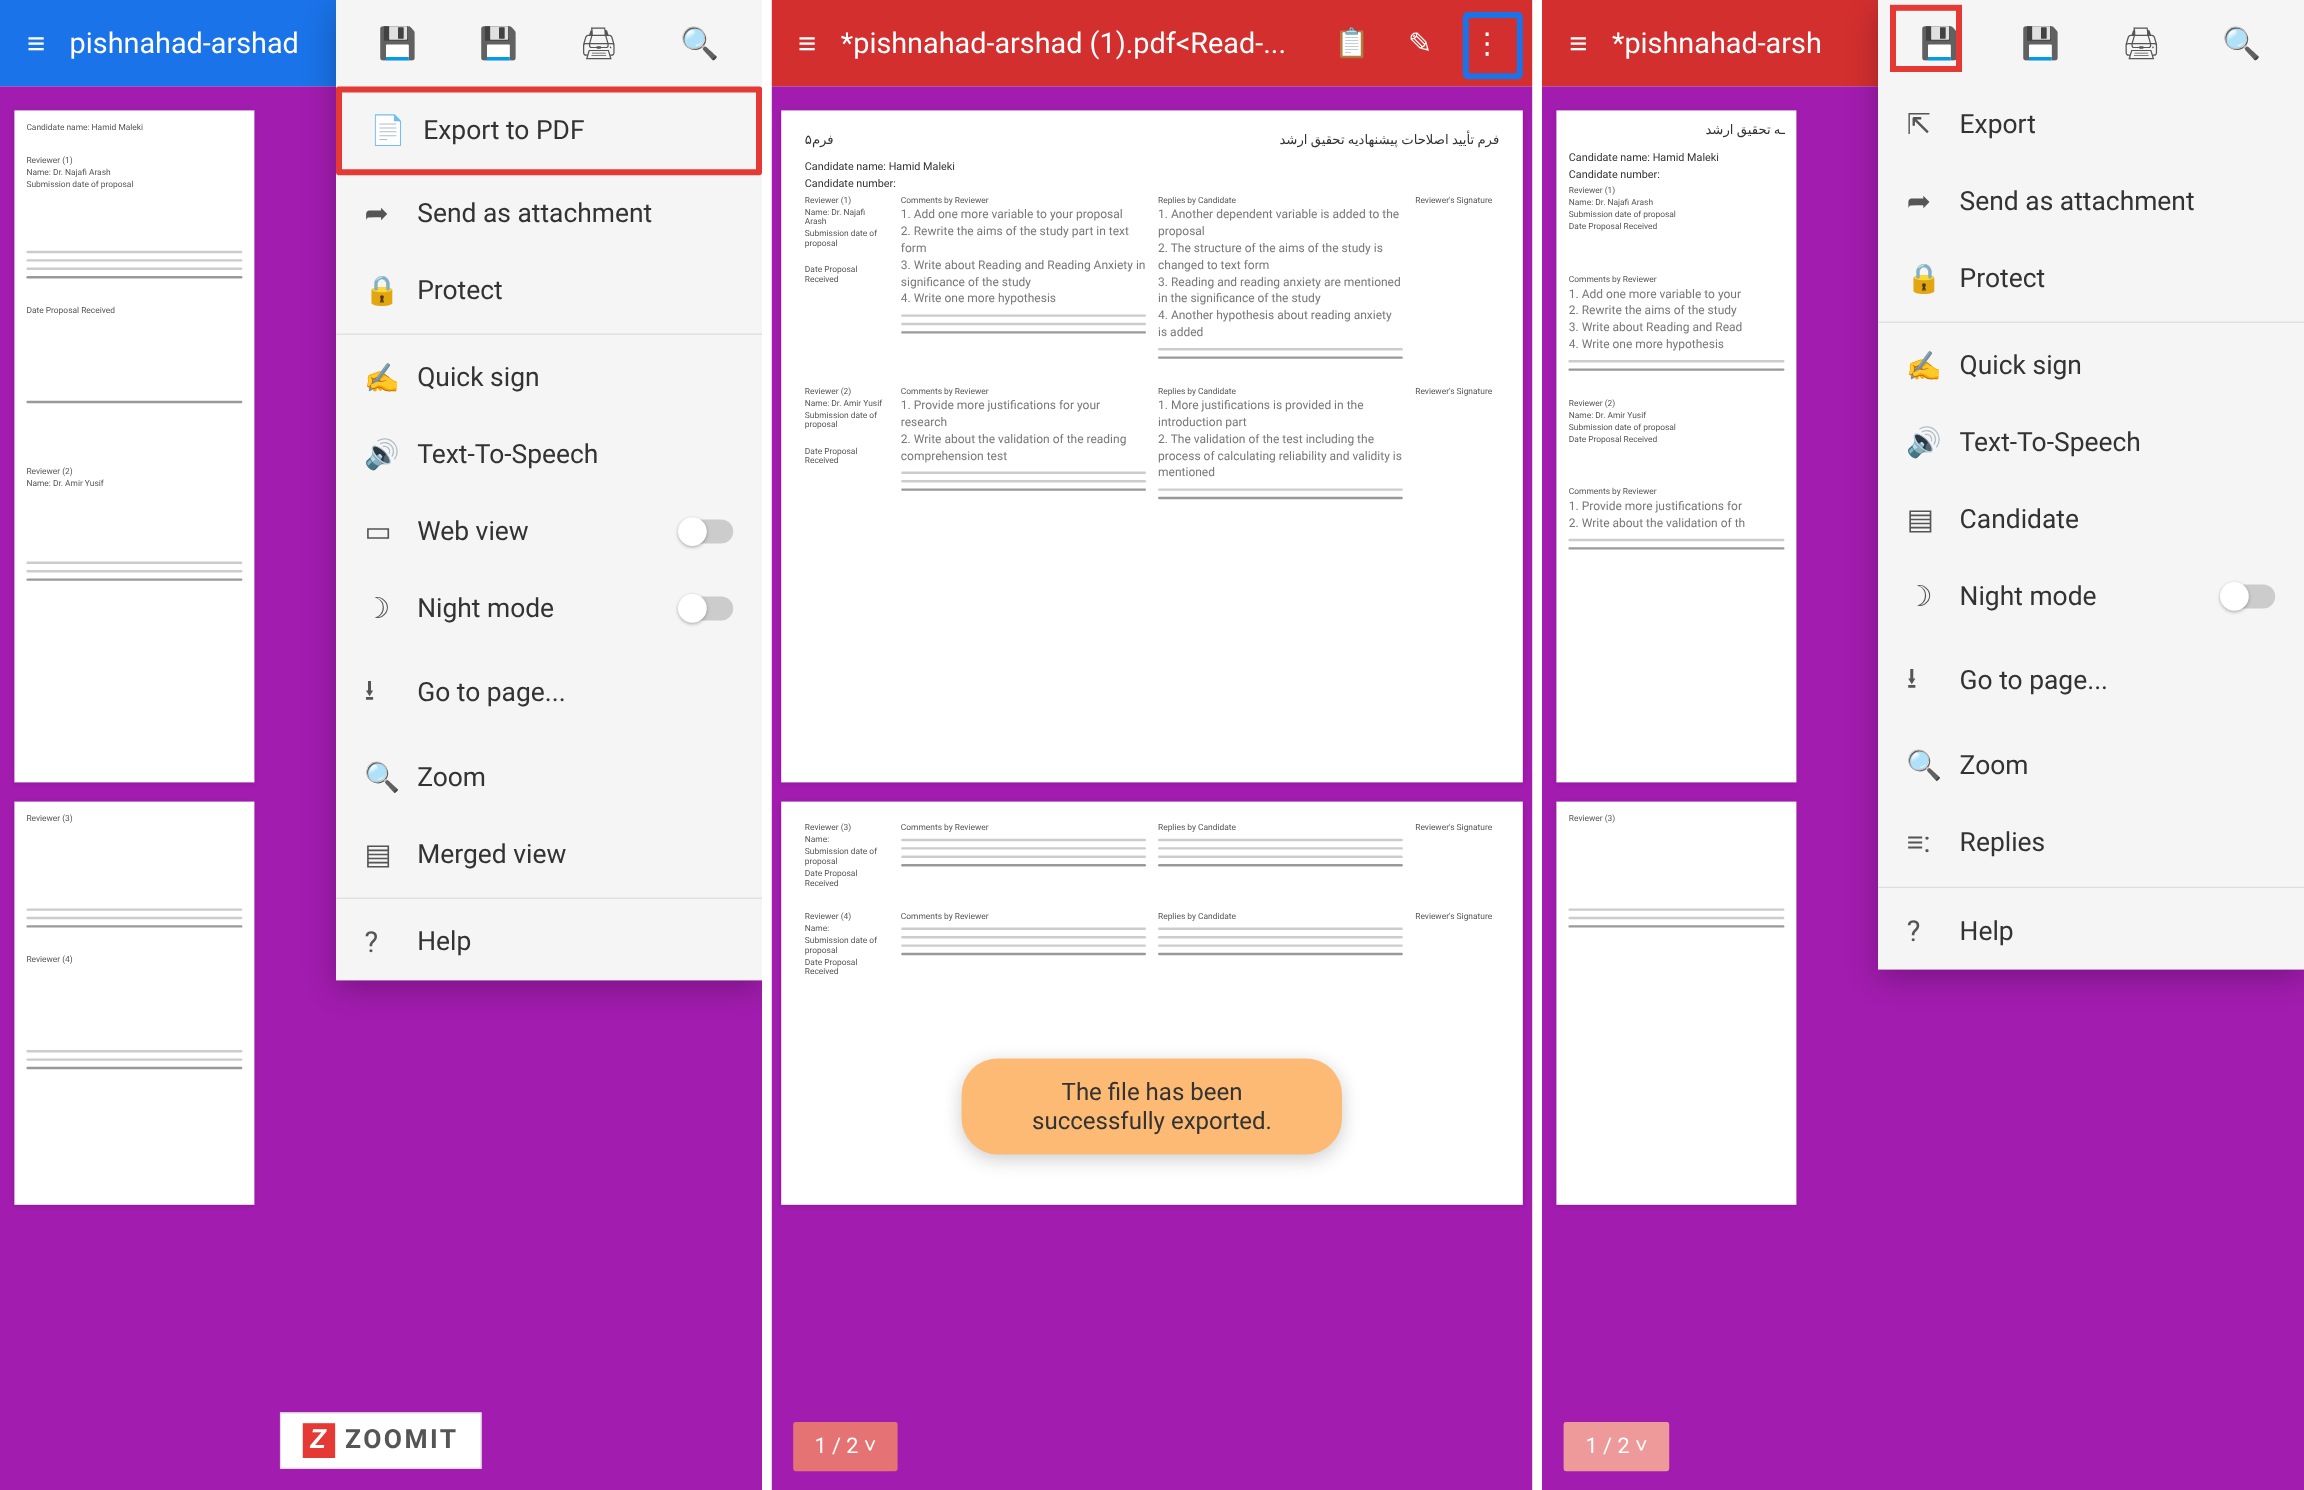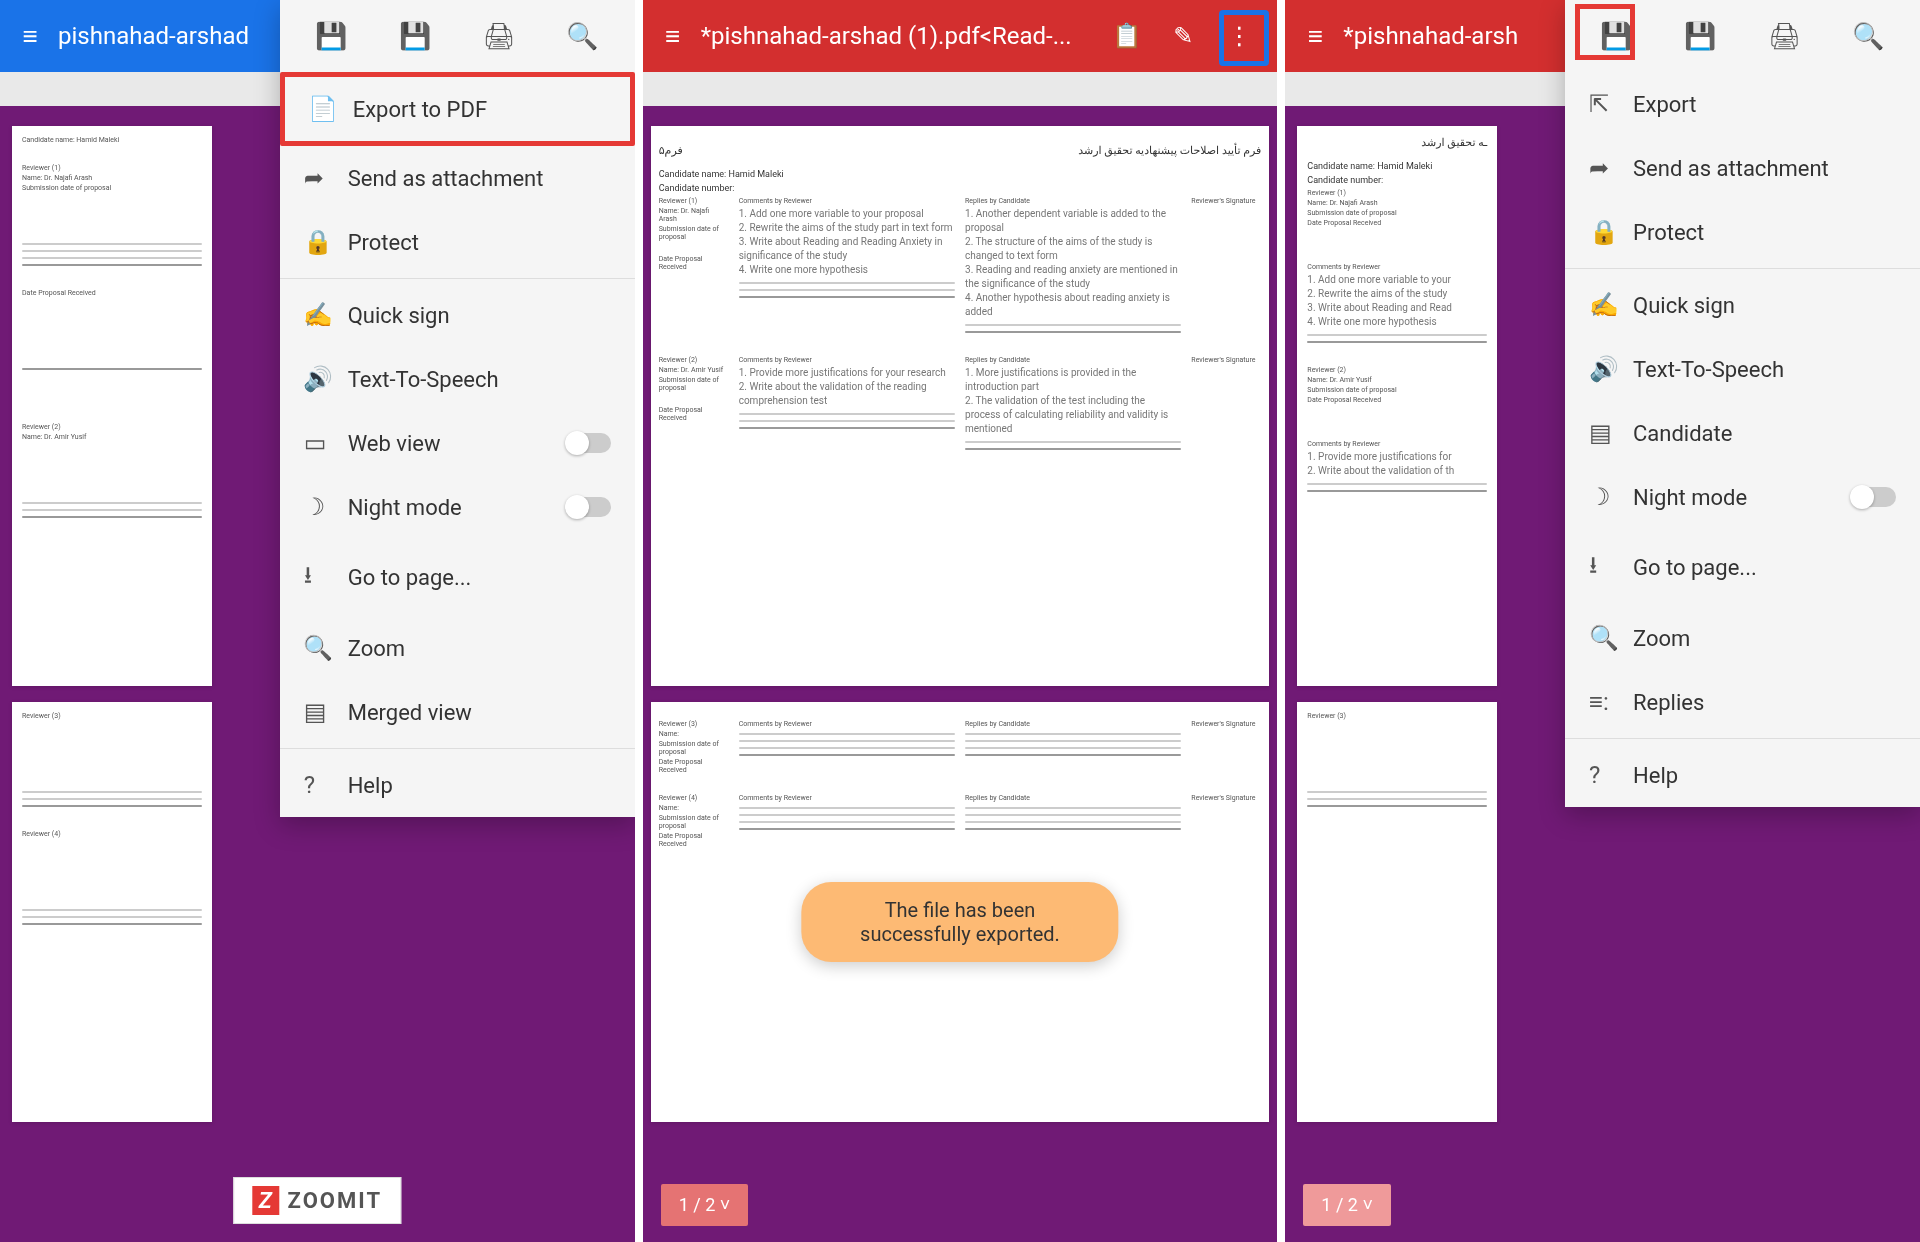--- a/index.html
+++ b/index.html
@@ -23,24 +23,24 @@
   .menu { position: absolute; top: 0; right: 0; width: 355px; background: #f5f5f5; box-shadow: 0 8px 24px rgba(0,0,0,.25); z-index: 20; }
   .menu .iconrow { border-bottom: none; }
   .menu .sep { height: 1px; background: #ddd; margin: 4px 0; }
   .menu-item { display: flex; align-items: center; padding: 18px 24px; font-size: 22px; color: #333; }
   .menu-item .mi { width: 44px; font-size: 24px; color: #555; }
   .menu-item .toggle { margin-left: auto; width: 44px; height: 20px; border-radius: 10px; background: #ccc; position: relative; }
   .menu-item .toggle::after { content: ''; position: absolute; width: 24px; height: 24px; background: #fff; border-radius: 50%; top: -2px; left: -2px; box-shadow: 0 1px 3px rgba(0,0,0,.3); }
   .hl-red { border: 5px solid #e53935; border-radius: 2px; }
   
   
-  .docbg { position: absolute; top: 72px; left: 0; right: 0; bottom: 0; background: #701a75; padding: 20px 8px; overflow: hidden; margin-top: 34px; }
-  .page { background: #fff; margin: 0 auto 16px; box-shadow: 0 1px 4px rgba(0,0,0,.15); padding: 18px 8px; font-size: 8px; color: #555; }
+  .docbg { position: absolute; top: 72px; left: 0; right: 0; bottom: 0; background: #a21caf; padding: 20px 8px; overflow: hidden; }
+  .page { background: #fff; margin: 0 auto 16px; box-shadow: 0 1px 4px rgba(0,0,0,.15); padding: 18px 20px; font-size: 8px; color: #555; }
   .page.p1 { height: 560px; }
-  .page.p2 { height: 420px; }
+  .page.p2 { height: 336px; }
   .page .hdr { display: flex; justify-content: space-between; font-size: 11px; margin-bottom: 12px; color: #333; }
   .page .cand { font-size: 9px; margin-bottom: 4px; color: #333; }
   .block { display: flex; gap: 10px; margin-bottom: 18px; }
   .col { flex: 1; }
   .col.sm { flex: 0 0 70px; }
   .ln { height: 2px; background: #ccc; margin: 5px 0; border-radius: 1px; }
   .ln.dk { background: #999; }
   .tx { font-size: 10px; line-height: 1.4; color: #777; }
   .lbl { font-size: 7px; color: #555; margin-bottom: 2px; }
   

